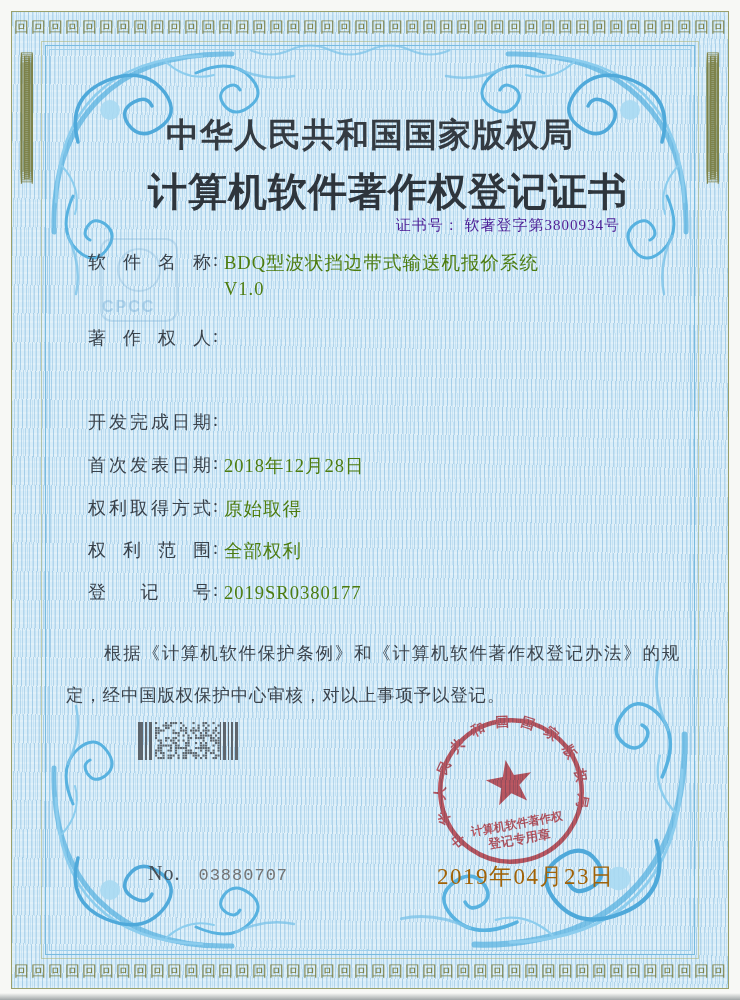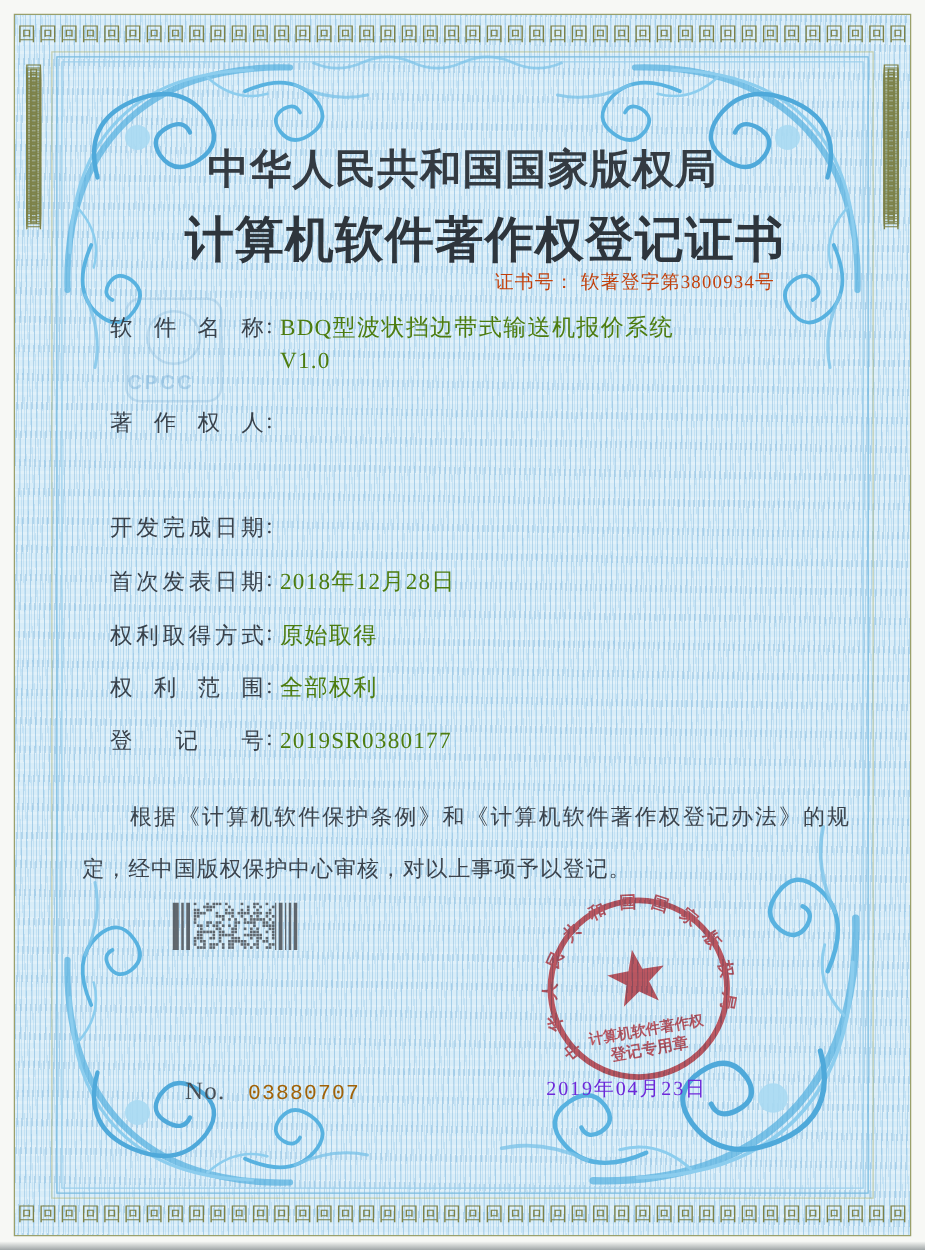--- a/index.html
+++ b/index.html
@@ -39,43 +39,43 @@
   .wm-circle{position:absolute; left:15px; top:8px; width:40px; height:40px;
       border:2px solid rgba(125,178,215,.32); border-radius:50%;}
   .wm-text{position:absolute; left:0; right:0; bottom:4px; text-align:left;
       font-family:"Liberation Sans",sans-serif; font-size:16px; letter-spacing:2px;
       color:rgba(120,175,215,.45); font-weight:bold;}
   
   .authority{position:absolute; left:0; right:0; top:113px; text-align:center;
       font-size:33px; font-weight:600; letter-spacing:1px; color:#343b42;}
   .cert-title{position:absolute; left:0; right:0; top:165px; text-align:center;
       font-size:39px; font-weight:700; letter-spacing:1px; color:#2e353c;padding-left:36px;}
-  .certno{position:absolute; right:120px; top:216px; font-size:15px; color:#c2410c; letter-spacing:1px;text-align:right;}
+  .certno{position:absolute; right:120px; top:216px; font-size:15px; color:#4c1d95; letter-spacing:1px;text-align:right;}
   
   .frow{position:absolute; left:88px; display:flex; align-items:flex-start;}
   .flabel{width:130px; display:flex; font-size:18px; color:#39414a; flex:none;}
   .flabel-chars{flex:1; display:flex; justify-content:space-between;}
   .fcolon{margin-left:2px;}
   .fvalue{margin-left:6px; font-size:18.5px; letter-spacing:1px; color:#4d7c0f; line-height:26px;}
   
   .statement{position:absolute; left:66px; width:614px; top:632px;
       font-size:17.5px; line-height:42px; letter-spacing:.8px; text-indent:38px;
       color:#3b434c; text-align:justify;}
   
   .barcode{position:absolute; left:138px; top:722px;}
   
   .serial{position:absolute; left:148px; top:862px; font-size:20px; display:flex; align-items:flex-end;}
   .serial-prefix{color:#474e55; letter-spacing:1px;}
   .serial-number{margin-left:18px; font-family:"Liberation Mono","DejaVu Sans Mono",monospace;
-      font-size:17px; letter-spacing:1px; color:#a16207;}
+      font-size:17px; letter-spacing:1px; color:#737373;}
   
   .seal{position:absolute; left:432px; top:712px; width:158px; height:158px;
       color:#d2454d; transform:rotate(-10deg); opacity:.88; mix-blend-mode:multiply;}
-  .issue-date{position:absolute; left:437px; top:861px; font-size:16px;
-      letter-spacing:1.5px; color:#6d28d9;}
+  .issue-date{position:absolute; left:437px; top:861px; font-size:23px;
+      letter-spacing:1.5px; color:#a16207;}
   
   .scan-edge{position:absolute; left:0; right:0; bottom:0; height:7px;
       background:linear-gradient(to bottom, rgba(0,0,0,0), rgba(90,100,104,.55));}
 </style>
 </head>
 <body>
 
 <div class="cert">
 
   <div class="paper"></div>

